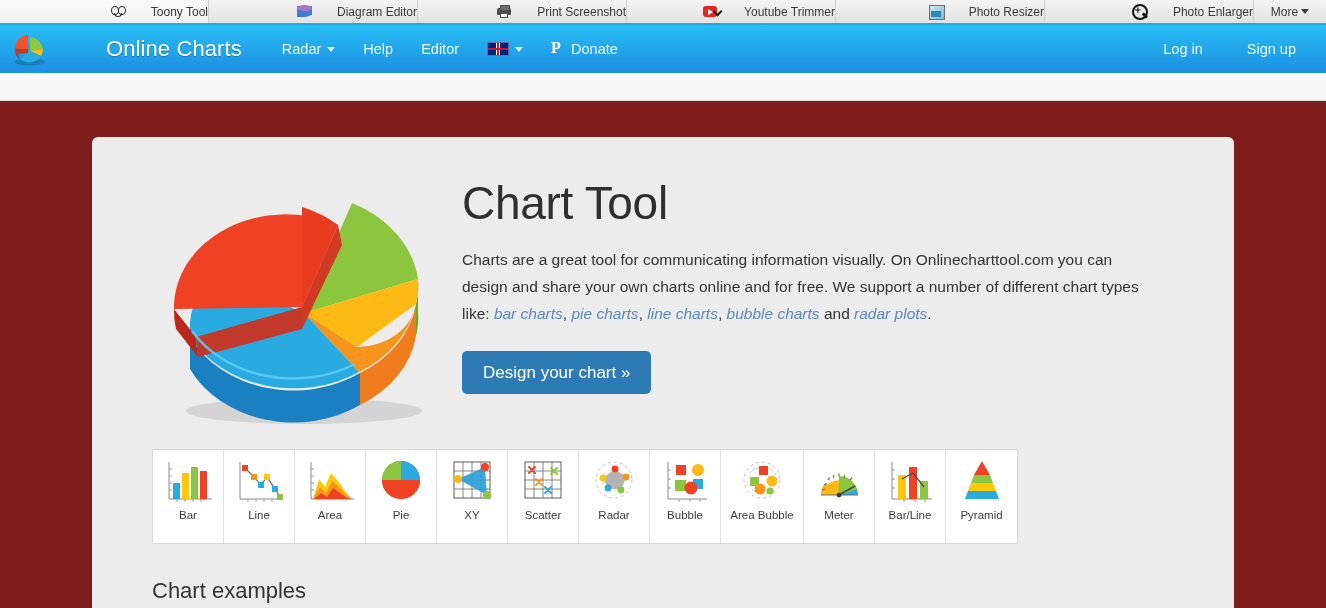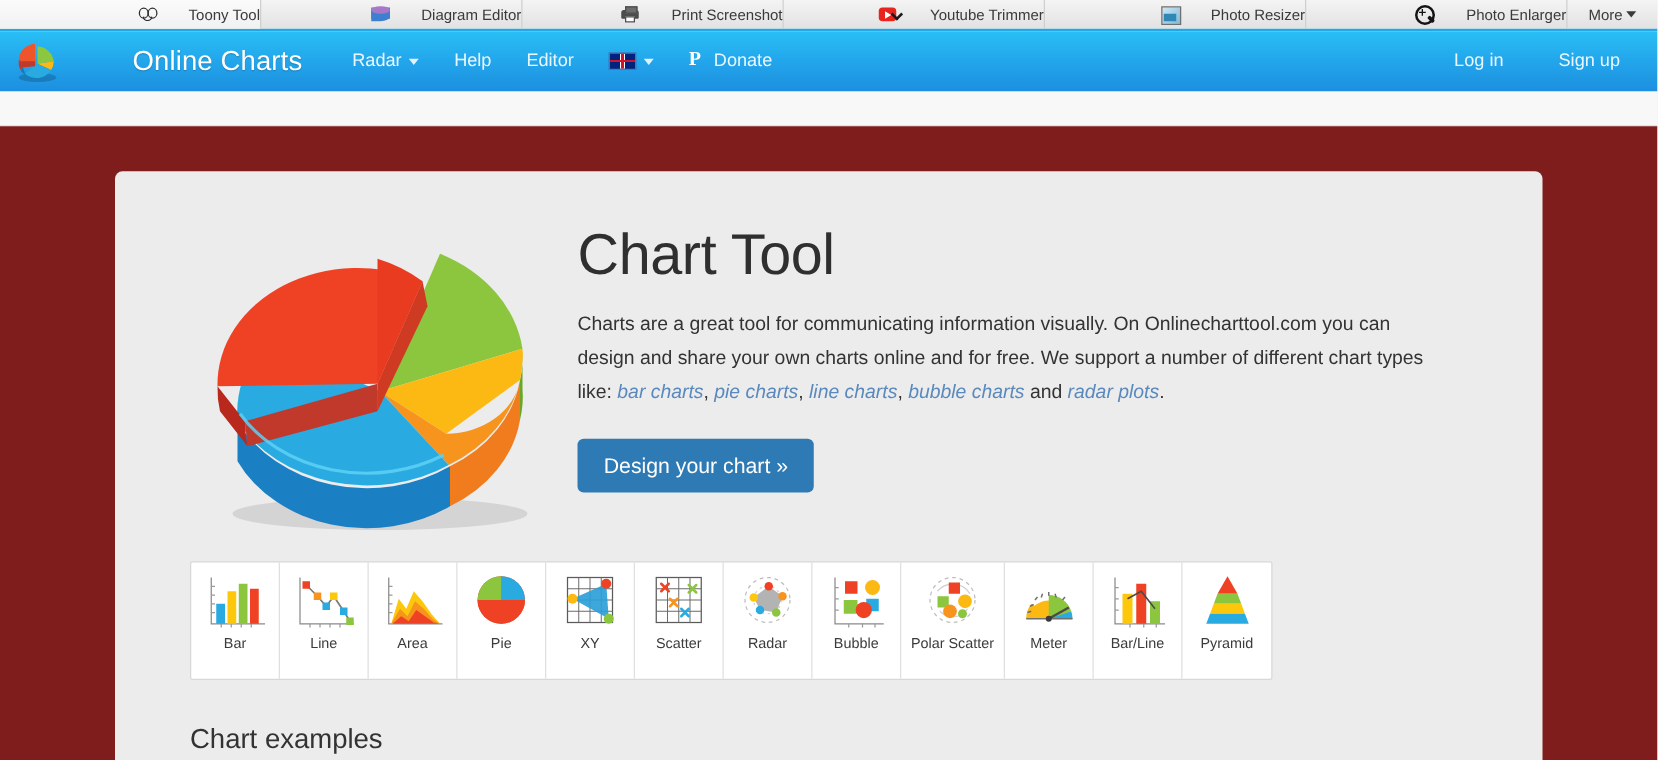--- a/index.html
+++ b/index.html
@@ -483,21 +483,21 @@
             <circle cx="28" cy="23" r="18" fill="none" stroke="#bdbdbd" stroke-width="1" stroke-dasharray="3 3"></circle>
             <path d="M16 16 A16 16 0 0 1 42 18" fill="none" stroke="#cfcfcf" stroke-width="1"></path>
             <path d="M18 32 A14 14 0 0 0 40 30" fill="none" stroke="#cfcfcf" stroke-width="1"></path>
             <rect x="25" y="9" width="9" height="9" fill="#ef4123"></rect>
             <rect x="16" y="20" width="9" height="9" fill="#8cc63e"></rect>
             <circle cx="38" cy="24" r="5.5" fill="#fdb913"></circle>
             <circle cx="26" cy="32" r="5.5" fill="#f7941e"></circle>
             <circle cx="36" cy="34" r="3.6" fill="#8cc63e"></circle>
           </svg>
         </div>
-        <div class="type-label">Polar Scatter</div>
+        <div class="type-label">Area Bubble</div>
       </div>
 
       <div class="type">
         <div class="type-thumb">
           <svg width="56" height="50" viewBox="0 0 56 50">
             <path d="M10 38 A19 19 0 0 1 47 38 Z" fill="#fdb913"></path>
             <path d="M28 38 L28 19 A19 19 0 0 1 46 32 Z" fill="#8cc63e"></path>
             <path d="M28 38 L46 32 A19 19 0 0 1 47 38 Z" fill="#29abe2"></path>
             <path d="M28 38 L10 38 A19 19 0 0 1 14 26 Z" fill="#fdb913"></path>
             <path d="M10 38 L47 38" stroke="#6f6f6f" stroke-width="1.2"></path>

